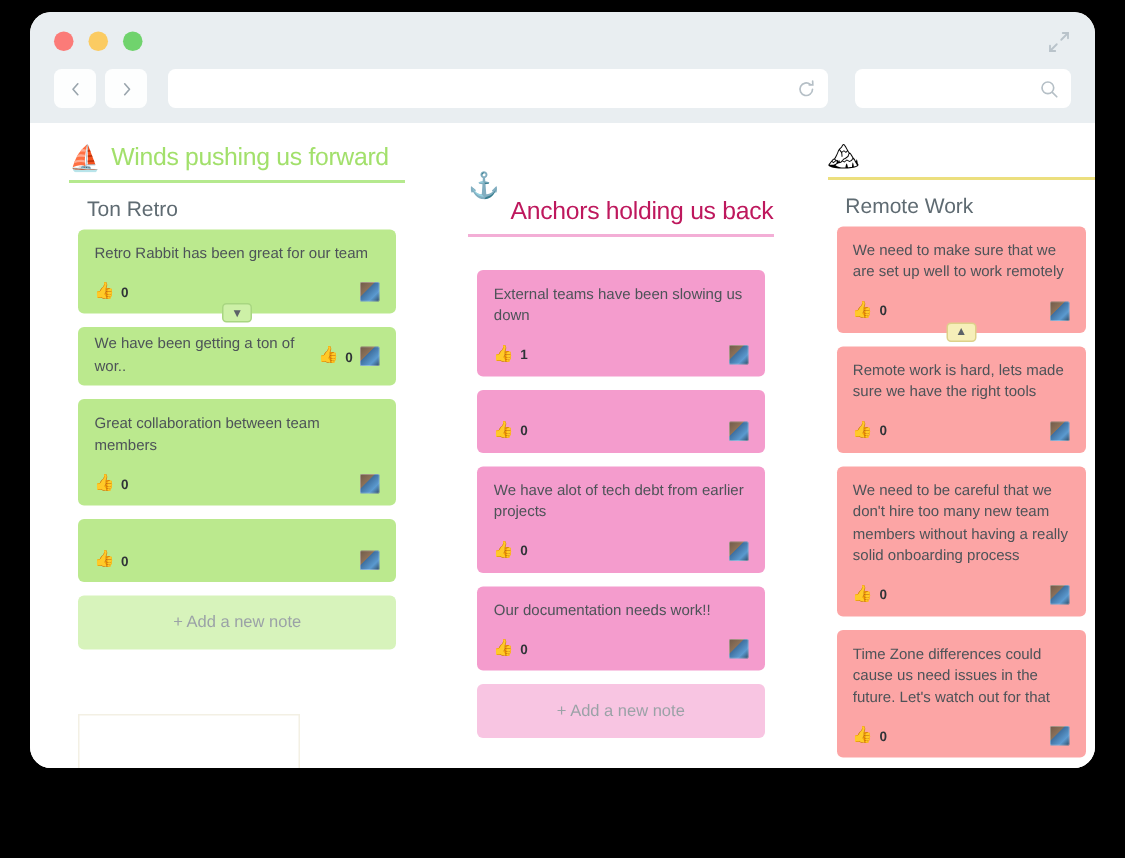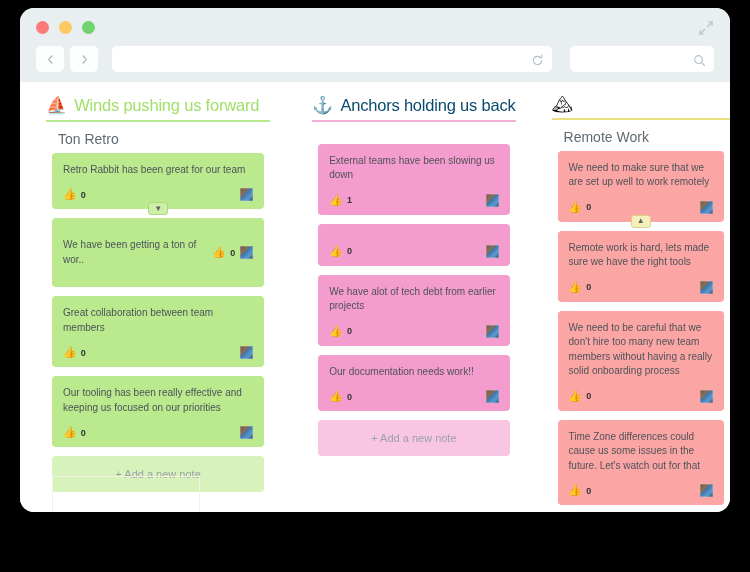--- a/index.html
+++ b/index.html
@@ -129,21 +129,21 @@
   .col-header .col-icon {
     font-size: 17px;
     line-height: 1;
     flex: none;
   }
   .col-title {
     font-size: 16.5px;
     letter-spacing: -0.2px;
   }
   .column.green  .col-title { color: #a2e06b; }
-  .column.pink   .col-title { color: #0c4a6e; }
+  .column.pink   .col-title { color: #be185d; margin-top: 36px; }
   .column.yellow .col-title { color: #ecdf7e; }
 
   .col-underline { height: 1.5px; width: 100%; }
   .column.green  .col-underline { background: #b5e98e; }
   .column.pink   .col-underline { background: #f3aed6; }
   .column.yellow .col-underline { background: #ecdf7e; }
 
   .col-sublabel {
     font-size: 14px;
     color: #5f6b72;
@@ -185,21 +185,21 @@
     background:
       linear-gradient(135deg, #6f5a4a 0%, #8d7158 38%, #3f6f9e 39%, #5b9ad0 72%, #2f4a63 100%);
     box-shadow: inset 0 0 0 0.5px rgba(255,255,255,0.4);
   }
 
   
   .card.compact {
     display: flex;
     align-items: center;
     gap: 8px;
-    padding: 20px 11px;
+    padding: 5px 11px;
   }
   .card.compact .card-text { flex: 1; }
   .card.compact .card-footer { margin-top: 0; gap: 5px; }
 
   
   .toggle-btn {
     position: absolute;
     left: 50%;
     transform: translateX(-50%);
     width: 20px;
@@ -325,21 +325,20 @@
             <div class="card-text">Great collaboration between team members</div>
             <div class="card-footer">
               <div class="vote-group">
                 <span class="thumb-icon">👍</span>
                 <span class="vote-count">0</span>
               </div>
               <span class="avatar"></span>
             </div>
           </div>
           <div class="card green">
-            <div class="card-text">Our tooling has been really effective and keeping us focused on our priorities</div>
             <div class="card-footer">
               <div class="vote-group">
                 <span class="thumb-icon">👍</span>
                 <span class="vote-count">0</span>
               </div>
               <span class="avatar"></span>
             </div>
           </div>
           <div class="add-note green">+ Add a new note</div>
         </div>
@@ -426,21 +425,21 @@
             <div class="card-text">We need to be careful that we don't hire too many new team members without having a really solid onboarding process</div>
             <div class="card-footer">
               <div class="vote-group">
                 <span class="thumb-icon">👍</span>
                 <span class="vote-count">0</span>
               </div>
               <span class="avatar"></span>
             </div>
           </div>
           <div class="card yellow">
-            <div class="card-text">Time Zone differences could cause us some issues in the future. Let's watch out for that</div>
+            <div class="card-text">Time Zone differences could cause us need issues in the future. Let's watch out for that</div>
             <div class="card-footer">
               <div class="vote-group">
                 <span class="thumb-icon">👍</span>
                 <span class="vote-count">0</span>
               </div>
               <span class="avatar"></span>
             </div>
           </div>
         </div>
       </div>

